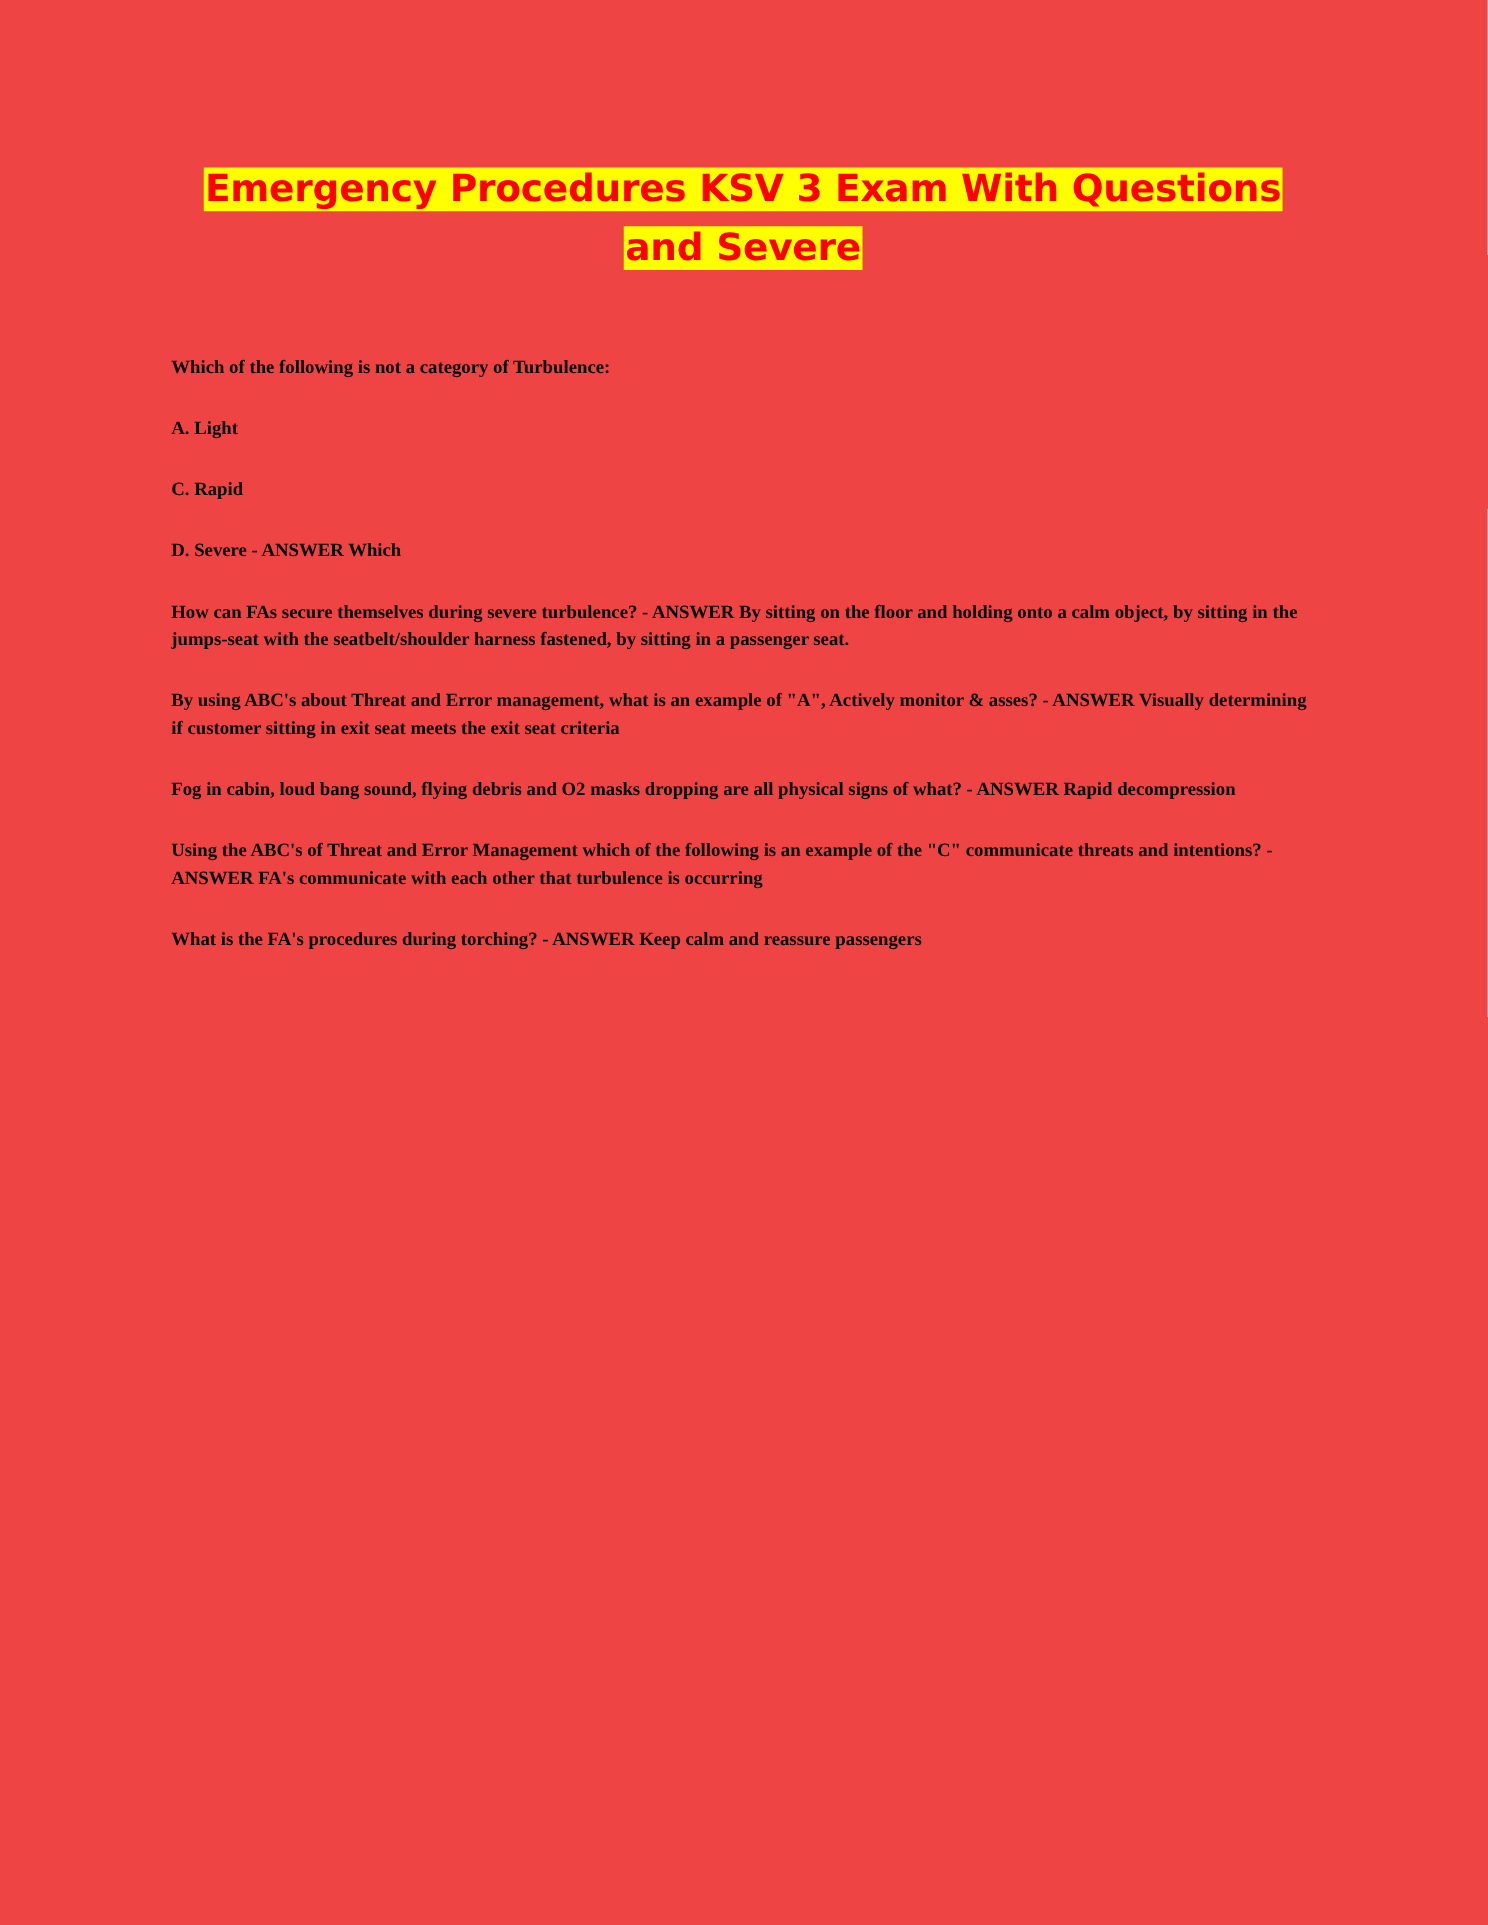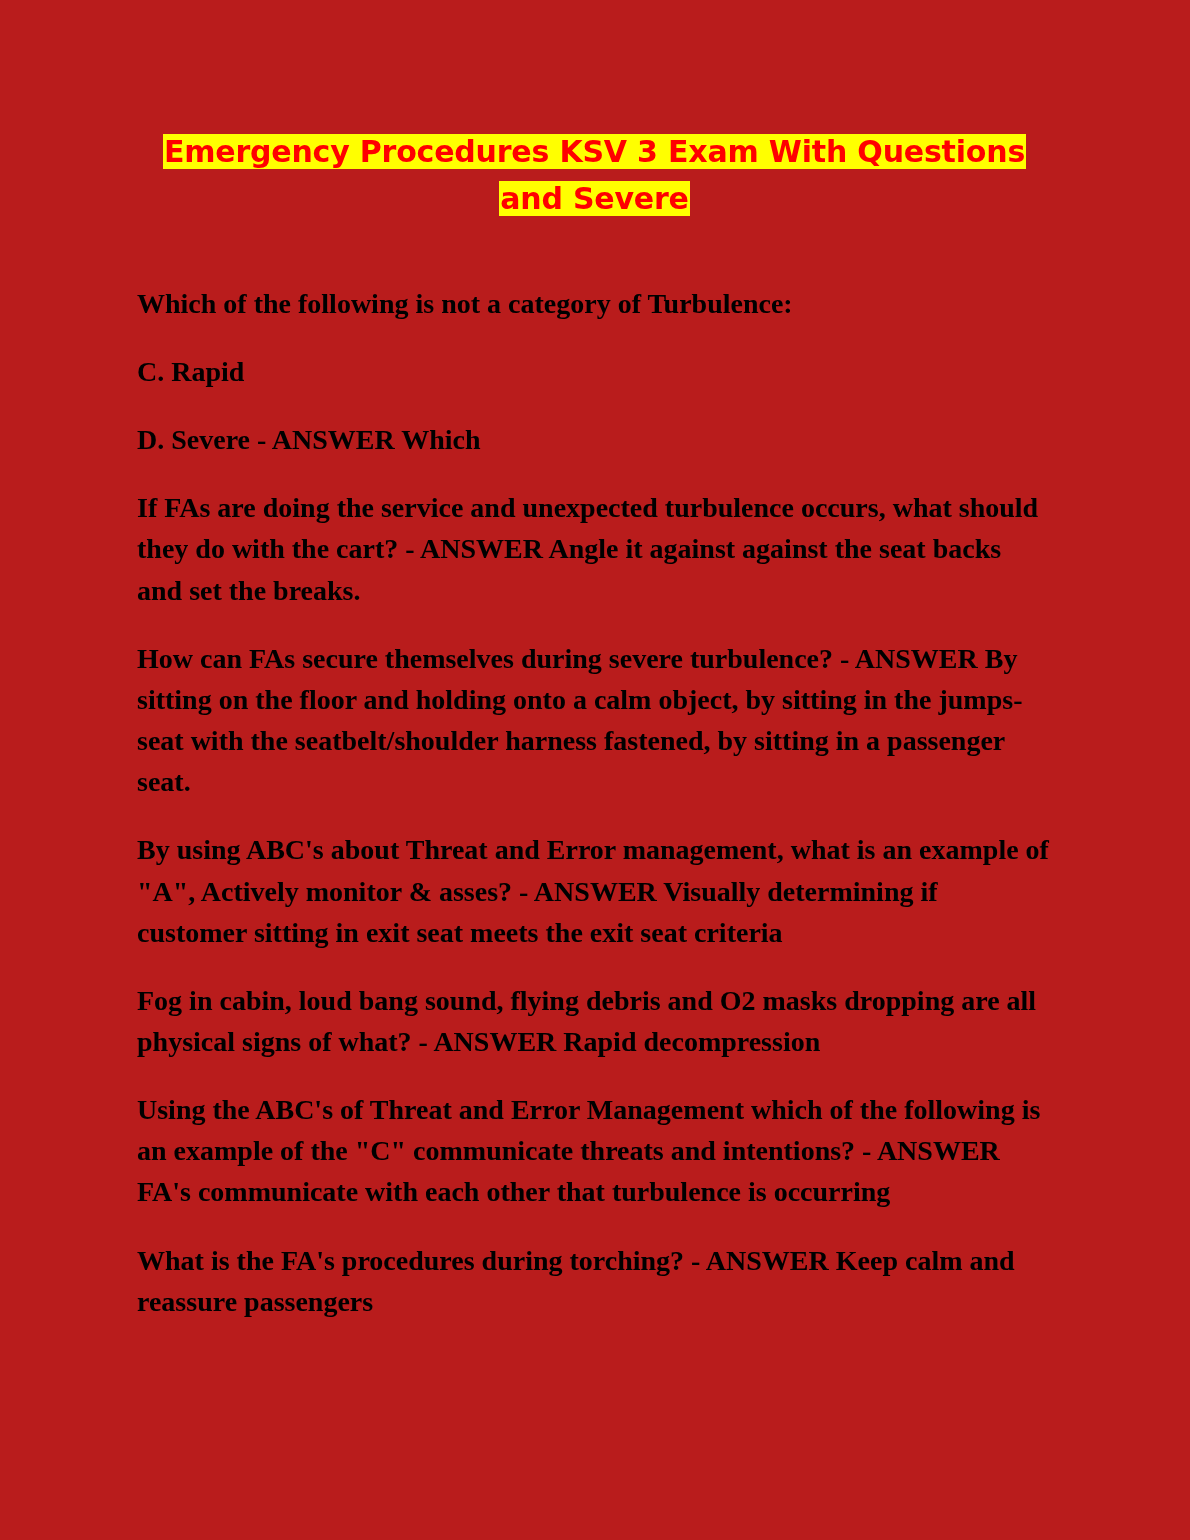--- a/index.html
+++ b/index.html
@@ -4,21 +4,21 @@
 <style>
   html, body {
     margin: 0;
     padding: 0;
     background: #ffffff;
   }
   .page {
     position: relative;
     width: 1190px;
     height: 1540px;
-    background: #b91c1c;
+    background: #ef4444;
     overflow: hidden;
     font-family: "Liberation Serif", serif;
   }
   .content {
     position: absolute;
     left: 137px;
     top: 128px;
     width: 915px;
   }
   .doc-title {
@@ -37,42 +37,42 @@
     box-decoration-break: clone;
     -webkit-box-decoration-break: clone;
   }
   .body-block {
     margin-top: 60px;
   }
   p.para {
     margin: 0 0 27px 0;
     font-family: "Liberation Serif", serif;
     font-weight: bold;
-    font-size: 28px;
+    font-size: 15px;
     line-height: 1.47;
     color: #000000;
     text-align: left;
   }
   p.para:last-child {
     margin-bottom: 12px;
   }
 </style>
 </head>
 <body>
 
 <div class="page">
   <div class="content">
 
     <h1 class="doc-title"><span class="hl">Emergency Procedures KSV 3 Exam With Questions</span><br><span class="hl">and Severe</span></h1>
 
     <div class="body-block">
       <p class="para">Which of the following is not a category of Turbulence:</p>
+      <p class="para">A. Light</p>
       <p class="para">C. Rapid</p>
       <p class="para">D. Severe - ANSWER    Which</p>
-      <p class="para">If FAs are doing the service and unexpected turbulence occurs, what should they do with the cart? - ANSWER    Angle it against against the seat backs and set the breaks.</p>
       <p class="para">How can FAs secure themselves during severe turbulence? - ANSWER    By sitting on the floor and holding onto a calm object, by sitting in the jumps-seat with the seatbelt/shoulder harness fastened, by sitting in a passenger seat.</p>
       <p class="para">By using ABC's about Threat and Error management, what is an example of "A", Actively monitor &amp; asses? - ANSWER    Visually determining if customer sitting in exit seat meets the exit seat criteria</p>
       <p class="para">Fog in cabin, loud bang sound, flying debris and O2 masks dropping are all physical signs of what? - ANSWER    Rapid decompression</p>
       <p class="para">Using the ABC's of Threat and Error Management which of the following is an example of the "C" communicate threats and intentions? - ANSWER    FA's communicate with each other that turbulence is occurring</p>
       <p class="para">What is the FA's procedures during torching? - ANSWER    Keep calm and reassure passengers</p>
     </div>
 
   </div>
 </div>
 

